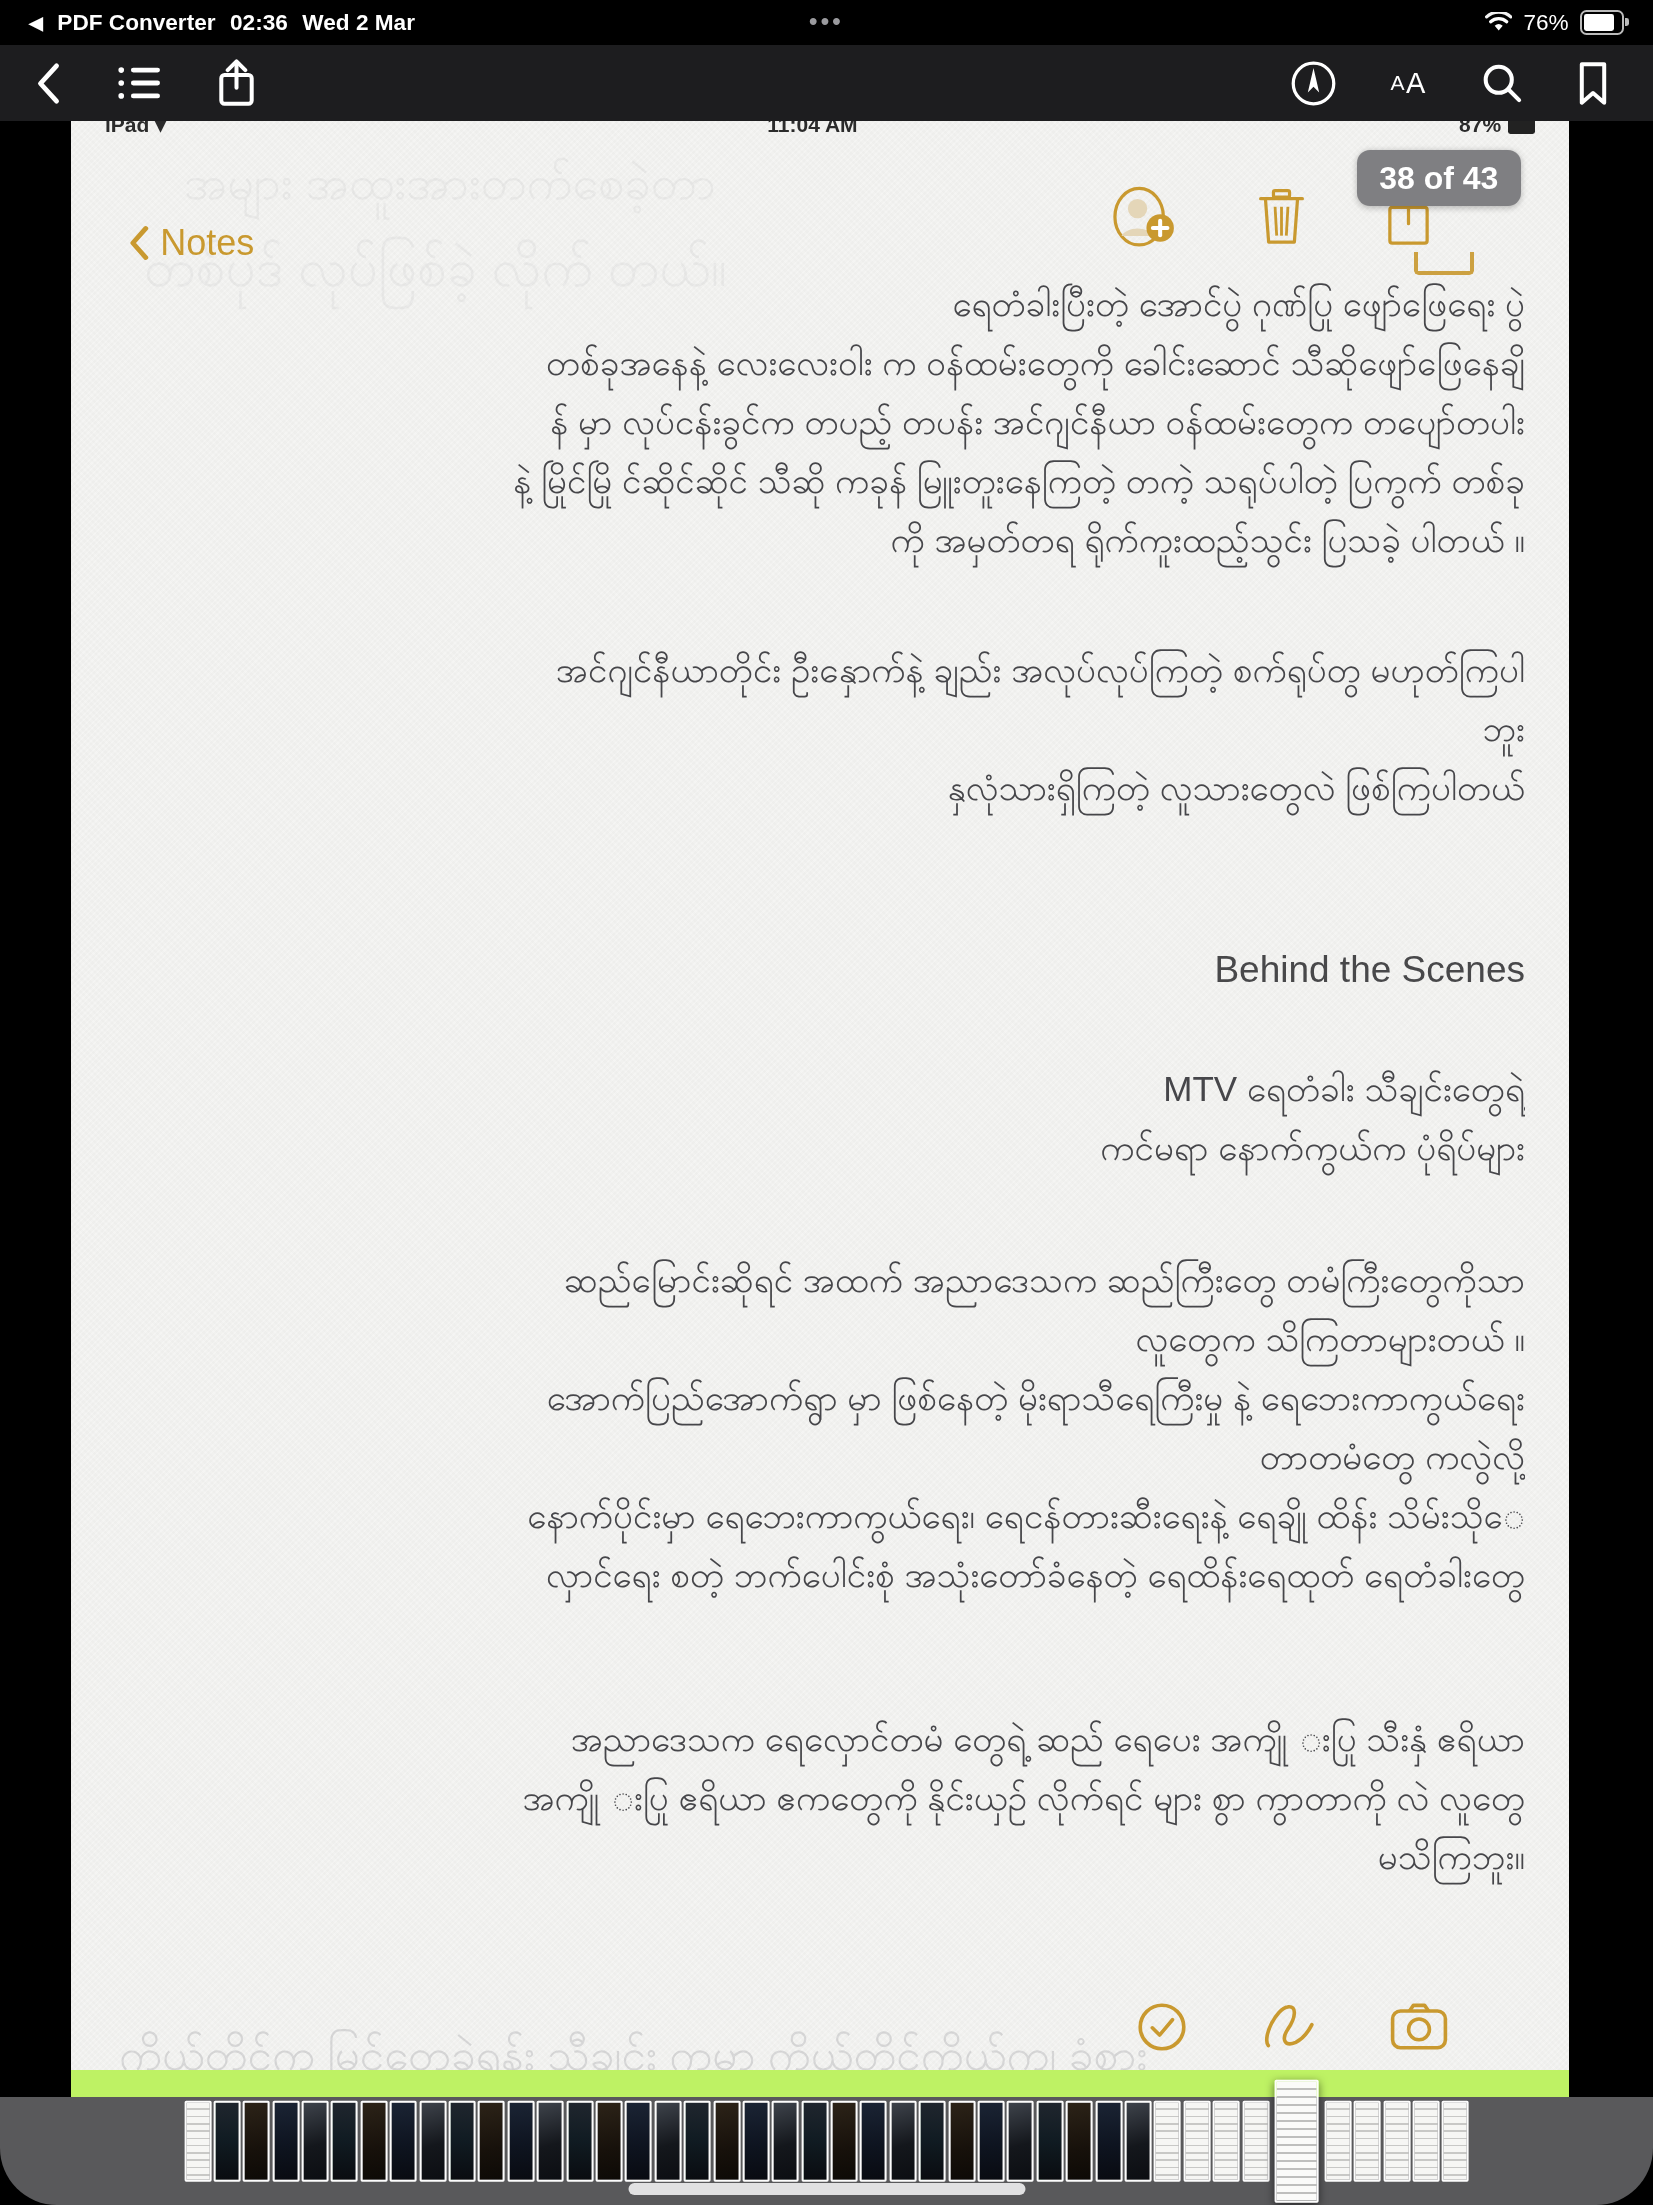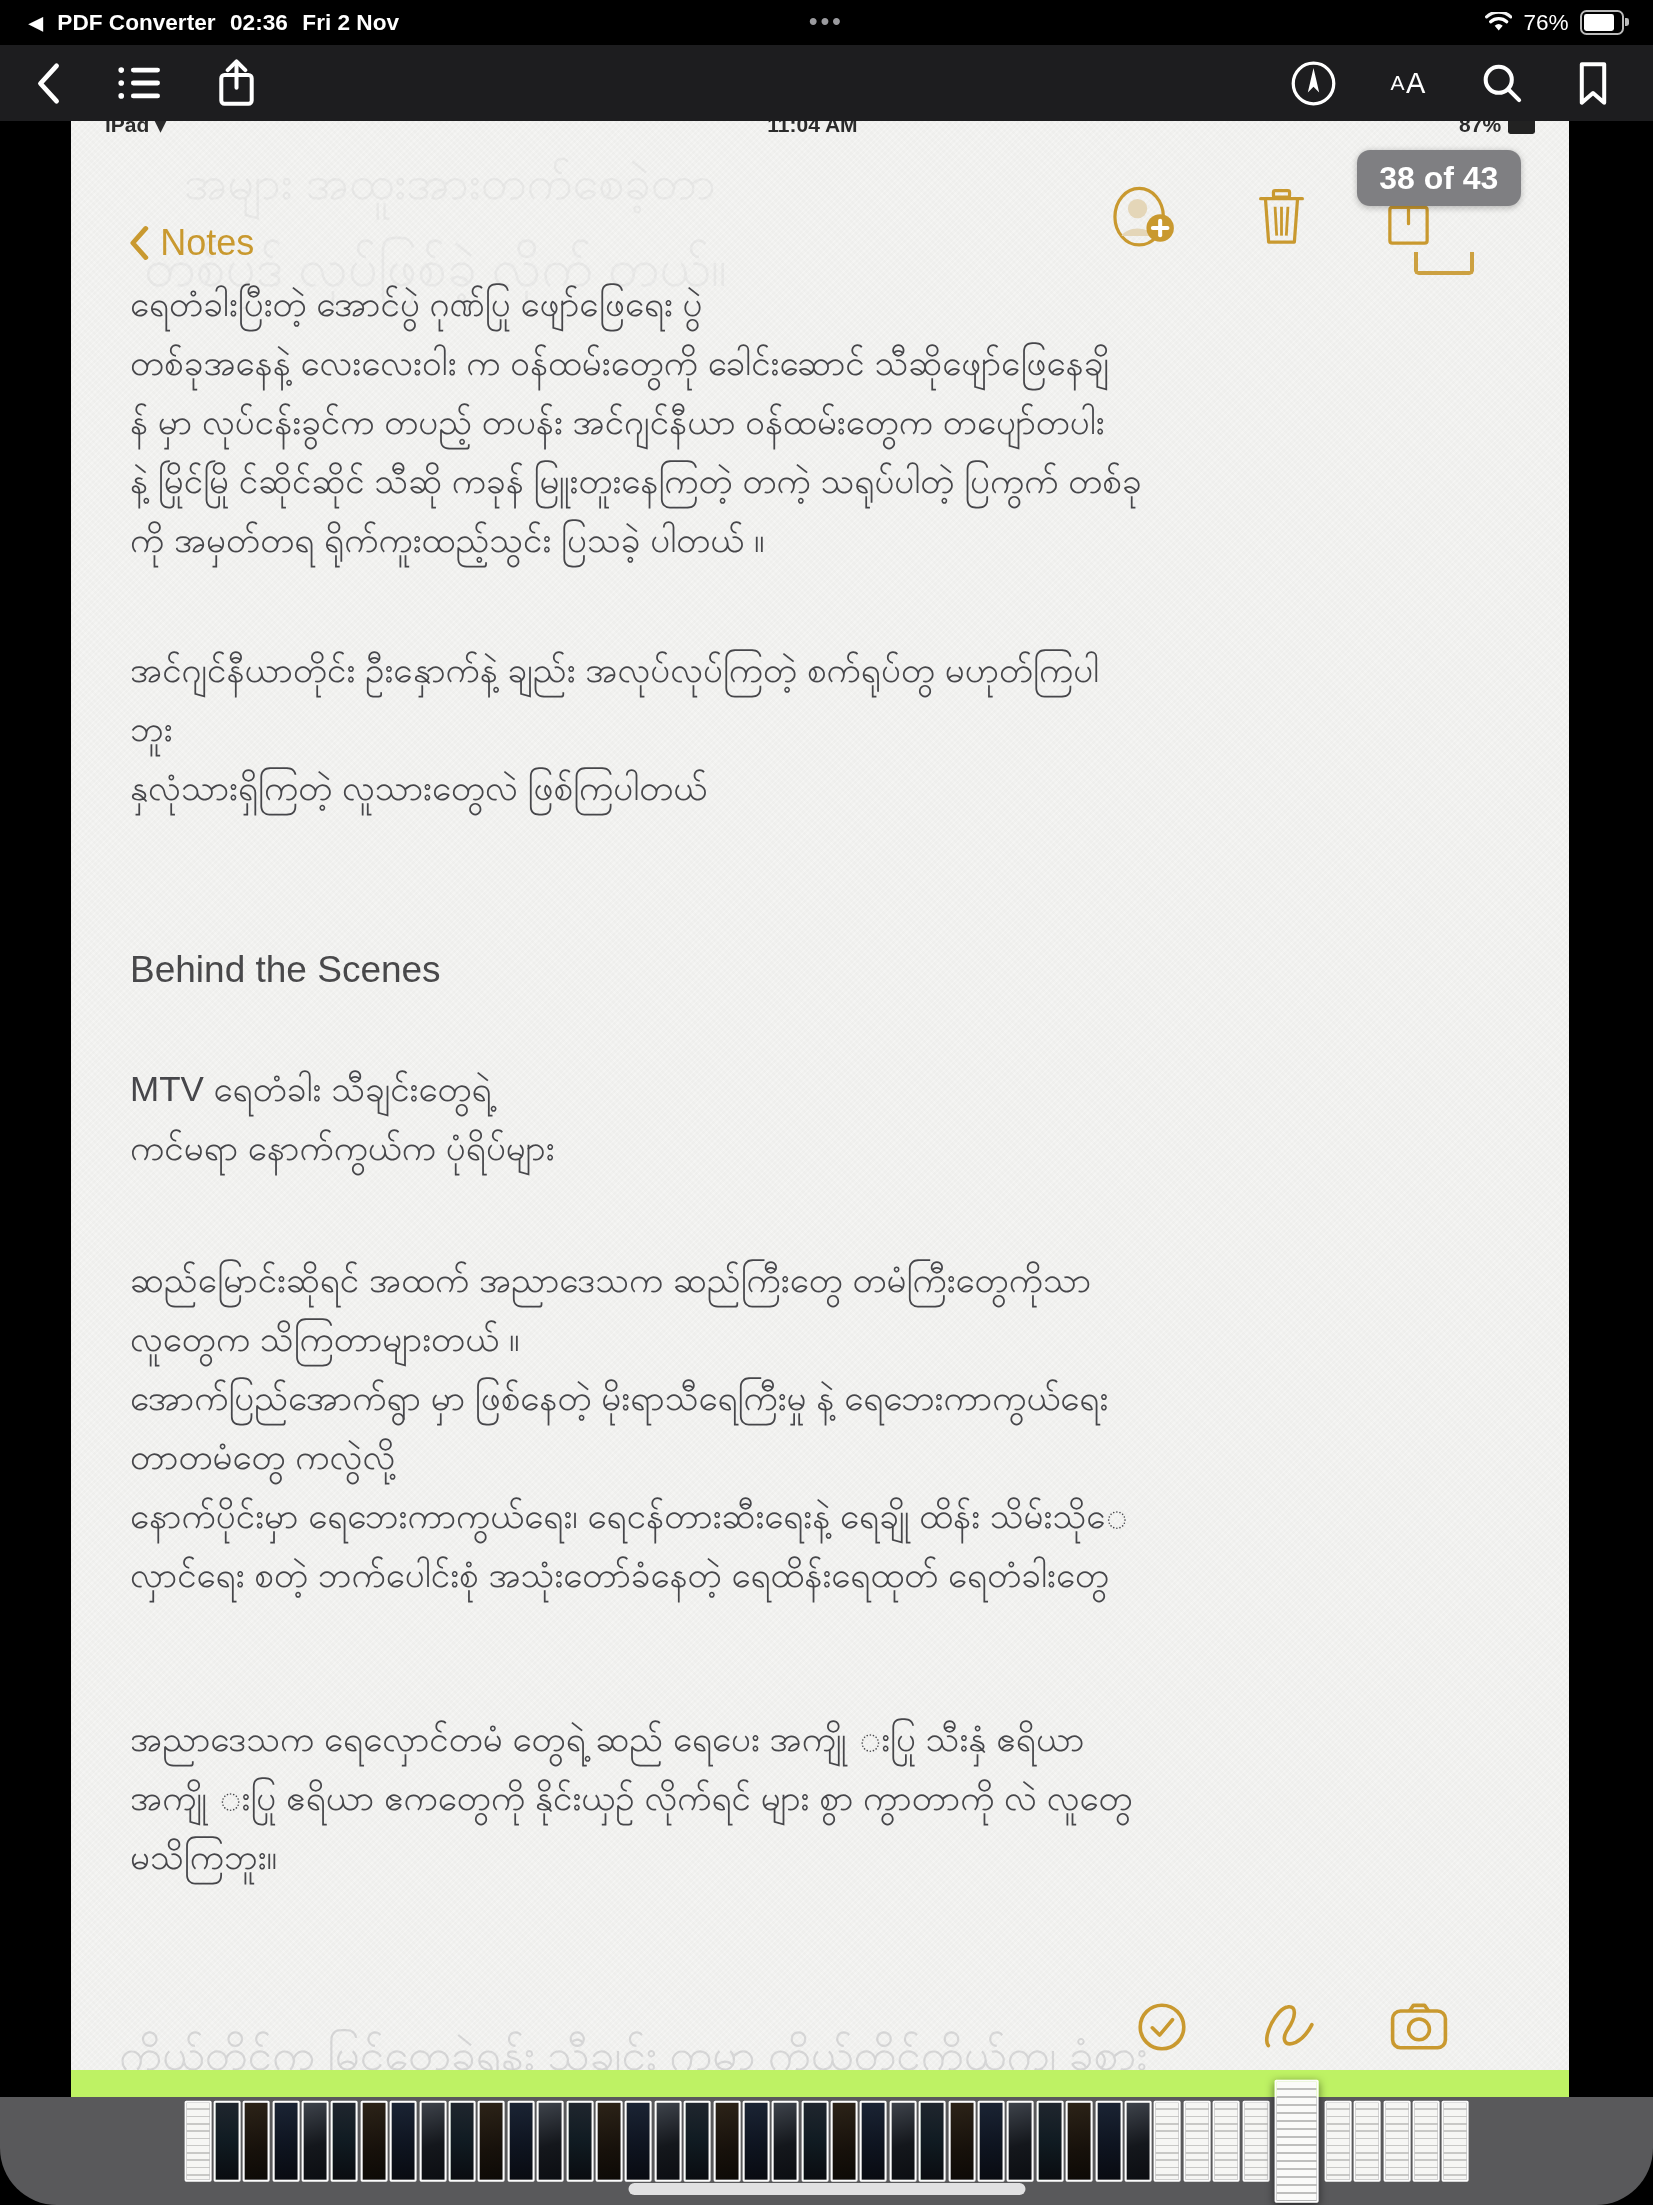--- a/index.html
+++ b/index.html
@@ -54,21 +54,21 @@
   .ghost-top1{top:32px;left:113px;}
   .ghost-top2{top:113px;left:73px;font-size:53px;opacity:0.05;}
   .ghost-bottom{bottom:-21px;left:48px;opacity:0.16;font-size:44px;}
 
   .notes-header{position:absolute;top:65px;left:57px;right:48px;height:113px;}
   .notes-back{position:absolute;left:0;top:36px;display:flex;align-items:center;gap:11.3px;color:var(--accent-gold);font-size:36px;}
   .notes-actions{position:absolute;right:89px;top:0;display:flex;align-items:center;gap:81px;}
   .badge{position:absolute;right:0;top:-36px;background:var(--badge-bg);color:#fff;font-size:32px;font-weight:700;padding:9.7px 22.6px;border-radius:13px;box-shadow:0 1.6px 6.5px rgba(0,0,0,0.25);}
   .hidden-icon-sliver{position:absolute;right:47px;top:66px;width:52px;height:19.4px;border:4px solid var(--accent-gold);border-top:none;border-radius:0 0 4.8px 4.8px;opacity:.9;}
 
-  .note-body{position:absolute;top:153px;left:59px;right:44px;color:var(--body-text);font-size:35px;line-height:59px;}
+  .note-body{position:absolute;top:153px;left:59px;right:44px;color:var(--body-text);font-size:35px;line-height:59px;text-align:right;}
   .para .line{white-space:nowrap;overflow:hidden;}
   .para.heading{font-size:37px;color:#48484A;line-height:48px;}
   .para:nth-child(2){margin-top:71px;}
   .para:nth-child(3){margin-top:129px;}
   .para:nth-child(4){margin-top:65px;}
   .para:nth-child(5){margin-top:73px;}
   .para:nth-child(6){margin-top:105px;}
 
   .note-bottom-icons{position:absolute;top:1881px;right:121px;display:flex;gap:73px;align-items:center;}
 
@@ -89,21 +89,21 @@
 </head>
 <body>
 
 <div class="app">
 
   <div class="statusbar">
     <div class="sb-left">
       <span class="sb-back-tri">◀</span>
       <span>PDF Converter</span>
       <span>02:36</span>
-      <span>Fri 2 Nov</span>
+      <span>Wed 2 Mar</span>
     </div>
     <div class="sb-center">•••</div>
     <div class="sb-right">
       <svg class="wifi" viewBox="0 0 34 26">
         <path d="M17 23 L12 17 a8 8 0 0 1 10 0 Z" fill="#fff"></path>
         <path d="M7 12 a15 15 0 0 1 20 0" stroke="#fff" stroke-width="4" fill="none" stroke-linecap="round"></path>
         <path d="M2 6 a22 22 0 0 1 30 0" stroke="#fff" stroke-width="4" fill="none" stroke-linecap="round" opacity=".95"></path>
       </svg>
       <span>76%</span>
       <span class="batt">

